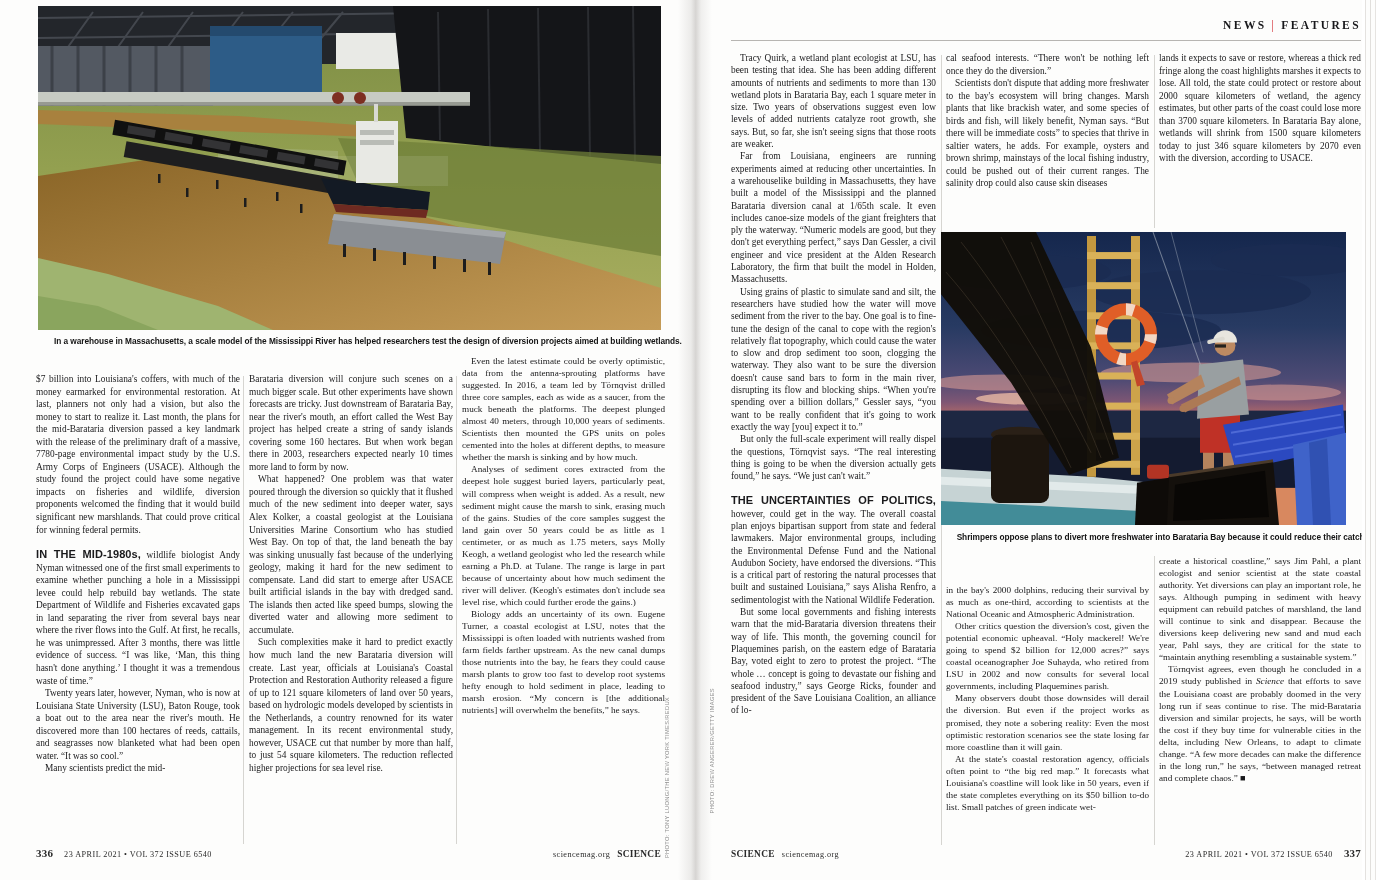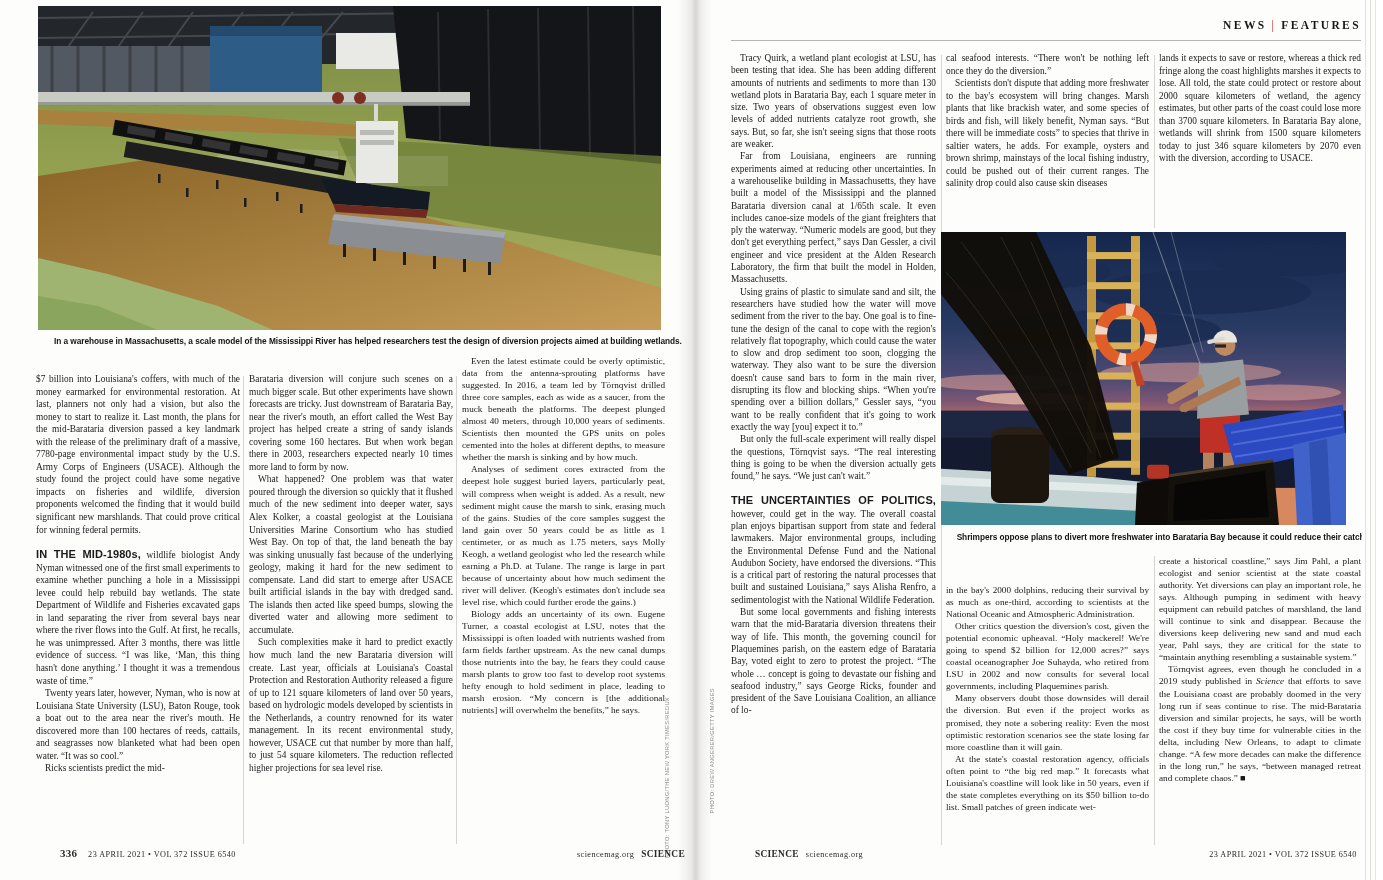--- a/index.html
+++ b/index.html
@@ -23,21 +23,21 @@
   
   .kicker{position:absolute;left:731px;top:19px;width:630px;text-align:right;
           font-family:"Liberation Serif",serif;font-weight:700;font-size:11.5px;
           letter-spacing:2.4px;color:#17171a;}
   .kicker .sep{font-weight:400;padding:0 5px;}
   .kicker-rule{position:absolute;left:731px;top:40px;width:630px;height:1px;background:#b7b5b2;}
   
   .vrule{position:absolute;width:1px;background:#d6d5d1;}
   
   .folio{position:absolute;top:847px;display:flex;justify-content:space-between;align-items:baseline;
-         font-family:"Liberation Serif",serif;font-size:8.2px;letter-spacing:0.45px;color:#2a2a2a;margin-left:24px;}
+         font-family:"Liberation Serif",serif;font-size:8.2px;letter-spacing:0.45px;color:#2a2a2a;}
   .folio .pn{font-size:11px;font-weight:700;letter-spacing:0.2px;}
   .folio .grp{display:flex;align-items:baseline;gap:11px;}
   .folio .brand{font-weight:700;font-size:9.4px;letter-spacing:0.3px;}
   
   .credit{position:absolute;font-family:"Liberation Sans",sans-serif;font-size:5.7px;
           letter-spacing:0.35px;color:#8f8f8f;writing-mode:vertical-rl;
           transform:rotate(180deg);white-space:nowrap;}
   
   .gutter{position:absolute;left:678px;top:0;width:34px;height:880px;pointer-events:none;
           background:linear-gradient(90deg,rgba(60,52,46,0) 0%,rgba(60,52,46,0.09) 38%,
@@ -140,21 +140,21 @@
         </g>
       </svg>
     </div>
 
     <div class="caption" style="left:38px;top:336px;width:623px;">In a warehouse in Massachusetts, a scale model of the Mississippi River has helped researchers test the design of diversion projects aimed at building wetlands.</div>
 
     <div class="col" style="left:36px;top:373px;width:204px;height:472px;">
       <p class="flush">$7 billion into Louisiana's coffers, with much of the money earmarked for environmental restoration. At last, planners not only had a vision, but also the money to start to realize it. Last month, the plans for the mid-Barataria diversion passed a key landmark with the release of the preliminary draft of a massive, 7780-page environmental impact study by the U.S. Army Corps of Engineers (USACE). Although the study found the project could have some negative impacts on fisheries and wildlife, diversion proponents welcomed the finding that it would build significant new marshlands. That could prove critical for winning federal permits.</p>
       <p class="sec"><span class="lead">IN THE MID-1980s,</span><span> wildlife biologist Andy Nyman witnessed one of the first small experiments to examine whether punching a hole in a Mississippi levee could help rebuild bay wetlands. The state Department of Wildlife and Fisheries excavated gaps in land separating the river from several bays near where the river flows into the Gulf. At first, he recalls, he was unimpressed. After 3 months, there was little evidence of success. “I was like, ‘Man, this thing hasn't done anything.’ I thought it was a tremendous waste of time.”</span></p>
       <p>Twenty years later, however, Nyman, who is now at Louisiana State University (LSU), Baton Rouge, took a boat out to the area near the river's mouth. He discovered more than 100 hectares of reeds, cattails, and seagrasses now blanketed what had been open water. “It was so cool.”</p>
-      <p>Ricks scientists predict the mid-</p>
+      <p>Many scientists predict the mid-</p>
     </div>
     <div class="vrule" style="left:243px;top:376px;height:468px;"></div>
     <div class="col" style="left:249px;top:373px;width:204px;height:472px;">
       <p class="flush">Barataria diversion will conjure such scenes on a much bigger scale. But other experiments have shown forecasts are tricky. Just downstream of Barataria Bay, near the river's mouth, an effort called the West Bay project has helped create a string of sandy islands covering some 160 hectares. But when work began there in 2003, researchers expected nearly 10 times more land to form by now.</p>
       <p>What happened? One problem was that water poured through the diversion so quickly that it flushed much of the new sediment into deeper water, says Alex Kolker, a coastal geologist at the Louisiana Universities Marine Consortium who has studied West Bay. On top of that, the land beneath the bay was sinking unusually fast because of the underlying geology, making it hard for the new sediment to compensate. Land did start to emerge after USACE built artificial islands in the bay with dredged sand. The islands then acted like speed bumps, slowing the diverted water and allowing more sediment to accumulate.</p>
       <p>Such complexities make it hard to predict exactly how much land the new Barataria diversion will create. Last year, officials at Louisiana's Coastal Protection and Restoration Authority released a figure of up to 121 square kilometers of land over 50 years, based on hydrologic models developed by scientists in the Netherlands, a country renowned for its water management. In its recent environmental study, however, USACE cut that number by more than half, to just 54 square kilometers. The reduction reflected higher projections for sea level rise.</p>
     </div>
     <div class="vrule" style="left:456px;top:376px;height:468px;"></div>
     <div class="col tight" style="left:462px;top:355px;width:203px;height:474px;">
       <p>Even the latest estimate could be overly optimistic, data from the antenna-sprouting platforms have suggested. In 2016, a team led by Törnqvist drilled three core samples, each as wide as a saucer, from the muck beneath the platforms. The deepest plunged almost 40 meters, through 10,000 years of sediments. Scientists then mounted the GPS units on poles cemented into the holes at different depths, to measure whether the marsh is sinking and by how much.</p>

